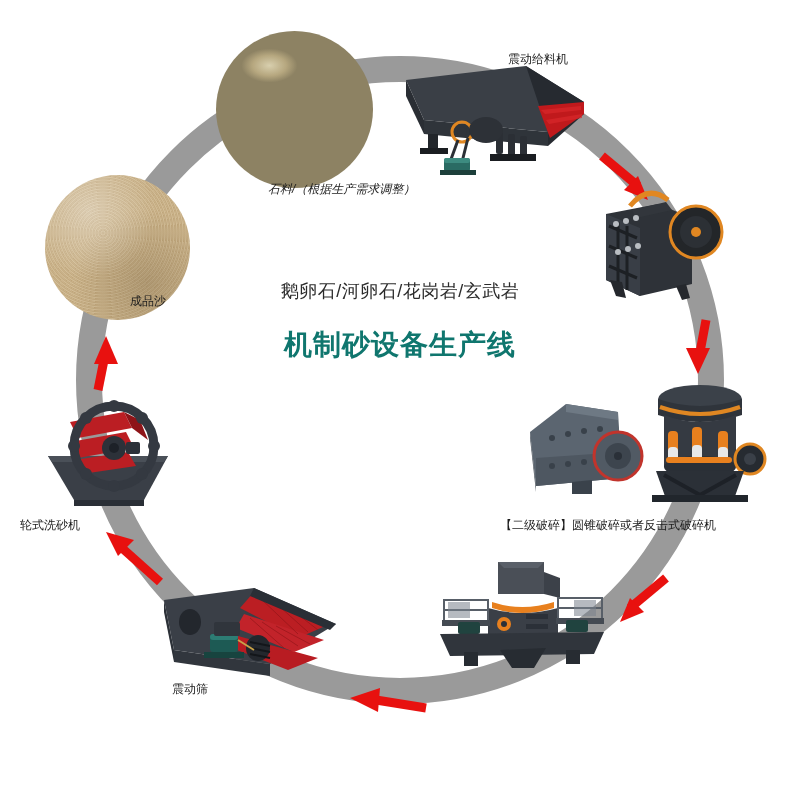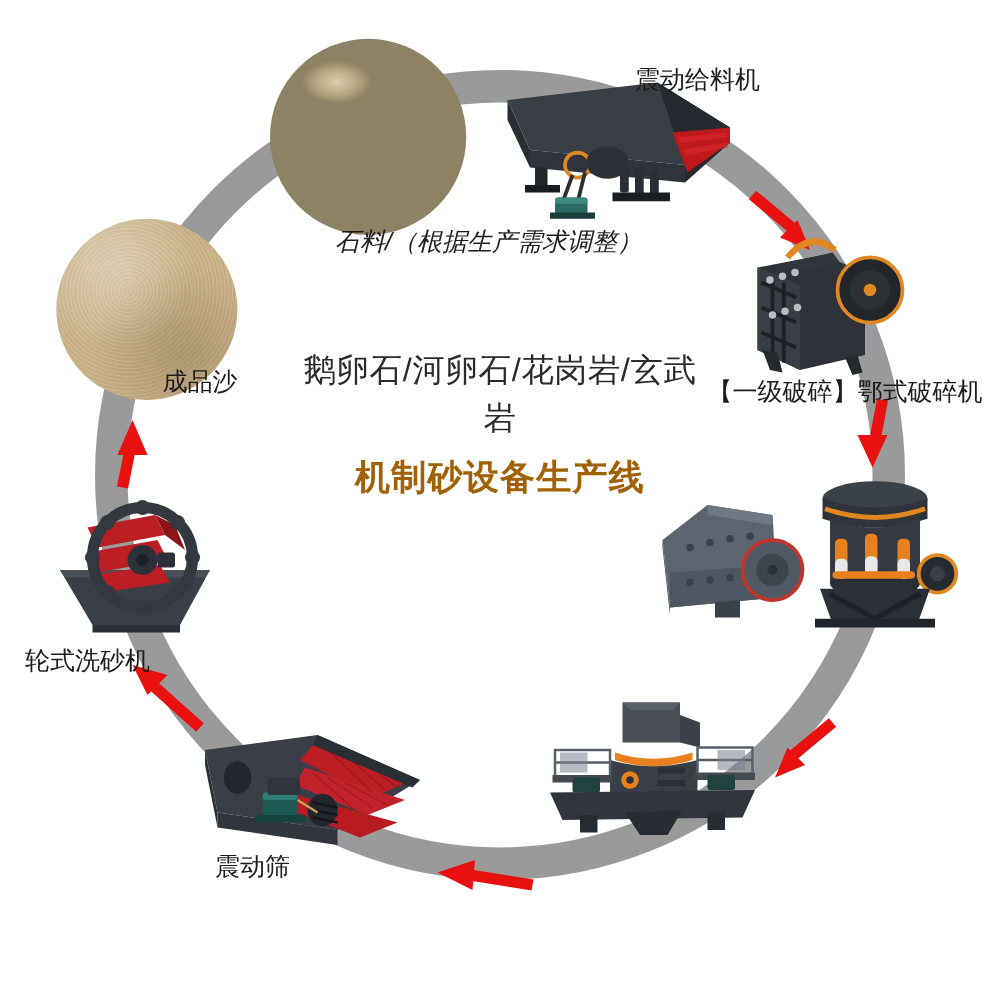--- a/index.html
+++ b/index.html
@@ -1,25 +1,25 @@
 <!DOCTYPE html>
 <html><head>
 <meta charset="utf-8">
 <style>
   html,body{margin:0;padding:0;background:#fff;}
   body{width:800px;height:800px;position:relative;overflow:hidden;
        font-family:"Liberation Sans","DejaVu Sans",sans-serif;}
   #stage{position:absolute;left:0;top:0;width:800px;height:800px;}
   .ring{position:absolute;left:76px;top:56px;width:648px;height:648px;
         border-radius:50%;border:26px solid #9a9a9a;box-sizing:border-box;}
-  .lbl{position:absolute;color:#1c1c1c;font-size:20px;line-height:1.25;white-space:nowrap;}
+  .lbl{position:absolute;color:#1c1c1c;font-size:12px;line-height:1.25;white-space:nowrap;}
   
   #center-text{position:absolute;left:230px;top:278px;width:340px;text-align:center;}
-  #center-text .sub{font-size:26px;color:#2b2b2b;line-height:1.45;letter-spacing:.5px;}
-  #center-text .title{font-size:28px;font-weight:bold;color:#a16207;line-height:1.5;margin-top:8px;letter-spacing:1px;}
+  #center-text .sub{font-size:18px;color:#2b2b2b;line-height:1.45;letter-spacing:.5px;}
+  #center-text .title{font-size:28px;font-weight:bold;color:#0f766e;line-height:1.5;margin-top:20px;letter-spacing:1px;}
   
   .photo-circle{position:absolute;border-radius:50%;overflow:hidden;}
   #stones-photo{left:216px;top:31px;width:157px;height:157px;
      background:
        radial-gradient(ellipse 28px 17px at 34% 22%, #d8cfae 0%, #b6a77f 60%, #8d8263 100%),
        radial-gradient(ellipse 22px 32px at 62% 17%, #4e5155 0%, #33363a 70%, #23262a 100%),
        radial-gradient(ellipse 20px 29px at 84% 30%, #e4dcc4 0%, #bdb194 65%, #8e8569 100%),
        radial-gradient(ellipse 17px 27px at 18% 46%, #cfc9b6 0%, #a09882 70%, #7b7463 100%),
        radial-gradient(ellipse 15px 30px at 40% 44%, #55585c 0%, #34373b 70%, #212427 100%),
        radial-gradient(ellipse 24px 16px at 66% 46%, #d6cdb0 0%, #a79d80 70%, #7e755d 100%),
@@ -136,21 +136,20 @@
       </g>
 
       <circle cx="100" cy="52" r="26" fill="#232629" stroke="#e08722" stroke-width="3"></circle>
       <circle cx="100" cy="52" r="16" fill="#2c3035"></circle>
       <circle cx="100" cy="52" r="5" fill="#e08722"></circle>
 
       <path d="M14 100 L20 116 L30 118 L26 102 Z" fill="#25282d"></path>
       <path d="M80 106 L86 120 L94 118 L90 104 Z" fill="#25282d"></path>
     </svg>
   </div>
-  <div class="lbl" style="left:566px;top:302px;">【一级破碎】鄂式破碎机</div>
 
   <div class="arrow" style="left:676px;top:318px;">
     <svg width="56" height="62" viewBox="0 0 56 62">
       <path d="M30 2 L24 34" stroke="#e8110f" stroke-width="9"></path>
       <path d="M22 56 L10 30 L34 30 Z" fill="#e8110f"></path>
     </svg>
   </div>
 
   <div class="mach" id="impact">
     <svg width="126" height="100" viewBox="0 0 126 100">
@@ -196,20 +195,21 @@
       <rect x="28" y="82" width="66" height="6" rx="3" fill="#e8801e"></rect>
 
       <circle cx="112" cy="84" r="15" fill="#262b31" stroke="#e08722" stroke-width="3"></circle>
       <circle cx="112" cy="84" r="6" fill="#3a4048"></circle>
 
       <path d="M18 96 L106 96 L96 124 L28 124 Z" fill="#2b3037"></path>
       <path d="M26 100 L62 120 M98 100 L62 120" stroke="#1d2127" stroke-width="4"></path>
       <rect x="14" y="120" width="96" height="7" fill="#21262c"></rect>
     </svg>
   </div>
+  <div class="lbl" style="left:500px;top:518px;">【二级破碎】圆锥破碎或者反击式破碎机</div>
 
   <div class="arrow" style="left:602px;top:572px;">
     <svg width="70" height="60" viewBox="0 0 70 60">
       <path d="M64 6 L28 36" stroke="#e8110f" stroke-width="9"></path>
       <path d="M18 50 L42 40 L28 26 Z" fill="#e8110f"></path>
     </svg>
   </div>
 
   <div class="mach" id="sandmaker">
     <svg width="176" height="114" viewBox="0 0 176 114">
@@ -320,21 +320,21 @@
           <circle cx="46" cy="76" r="6"></circle>
         <circle cx="34" cy="48" r="6"></circle>
           <circle cx="46" cy="20" r="6"></circle>
       </g>
 
       <circle cx="74" cy="50" r="12" fill="#2c3139"></circle>
       <circle cx="74" cy="50" r="5" fill="#1d2128"></circle>
       <rect x="86" y="44" width="14" height="12" rx="2" fill="#2c3139"></rect>
     </svg>
   </div>
-  <div class="lbl" style="left:20px;top:518px;font-family:Liberation Mono, monospace;">轮式洗砂机</div>
+  <div class="lbl" style="left:20px;top:518px;">轮式洗砂机</div>
 
   <div class="arrow" style="left:74px;top:330px;">
     <svg width="56" height="66" viewBox="0 0 56 66">
       <path d="M24 60 L30 30" stroke="#e8110f" stroke-width="9"></path>
       <path d="M32 6 L44 34 L20 34 Z" fill="#e8110f"></path>
     </svg>
   </div>
 
   <div class="photo-circle" id="sand-photo"></div>
   <div class="lbl" style="left:130px;top:294px;">成品沙</div>

